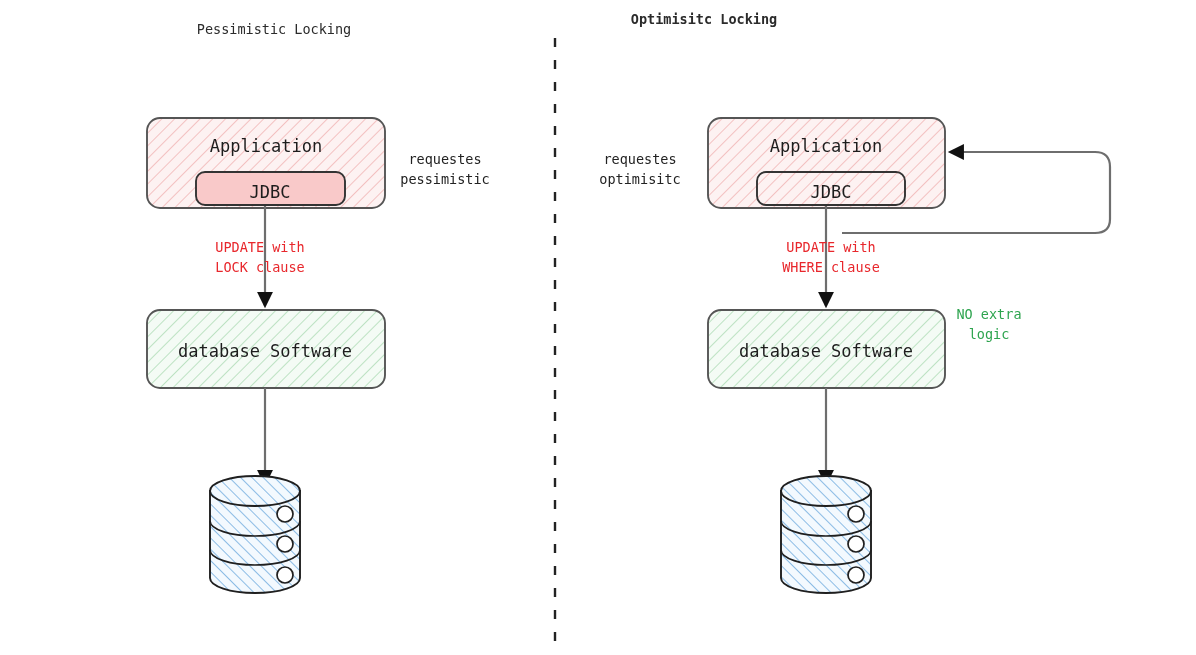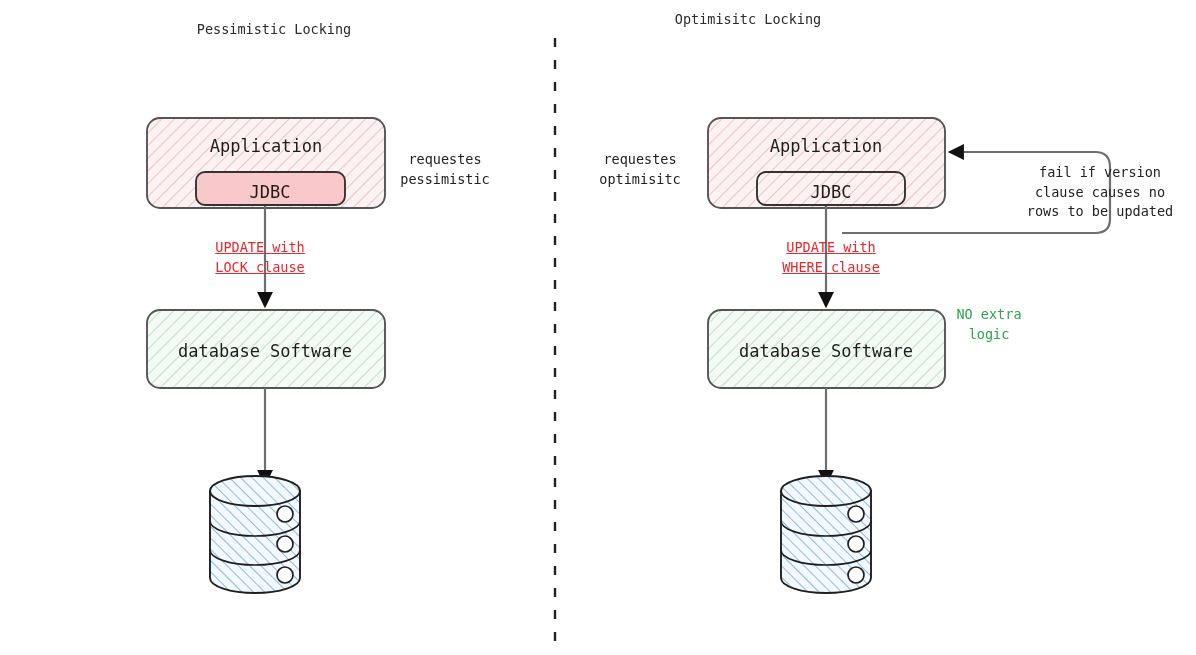--- a/index.html
+++ b/index.html
@@ -45,21 +45,20 @@
   }
   .side-note {
     font-size: 13.5px;
     color: #222222;
     text-align: center;
   }
   .red-note {
     font-size: 13.5px;
     color: #e8272c;
     text-align: center;
-    text-decoration: underline;
   }
   .green-note {
     font-size: 13.5px;
     color: #2ea44f;
     text-align: center;
   }
   .ctr { transform: translateX(-50%); }
 </style>
 </head>
 <body>
@@ -127,38 +126,35 @@
       <ellipse cx="826" cy="491" rx="45" ry="15" fill="url(#hatchBlue)" stroke="#1f1f1f" stroke-width="1.9"></ellipse>
       <path d="M 781 521 A 45 15 0 0 0 871 521" fill="none" stroke="#1f1f1f" stroke-width="1.7"></path>
       <path d="M 781 550 A 45 15 0 0 0 871 550" fill="none" stroke="#1f1f1f" stroke-width="1.7"></path>
       <circle cx="856" cy="514" r="8" fill="#ffffff" stroke="#1f1f1f" stroke-width="1.7"></circle>
       <circle cx="856" cy="544" r="8" fill="#ffffff" stroke="#1f1f1f" stroke-width="1.7"></circle>
       <circle cx="856" cy="575" r="8" fill="#ffffff" stroke="#1f1f1f" stroke-width="1.7"></circle>
     </g>
   </svg>
 
   <div class="txt title-txt ctr" style="left:274px; top:20px;">Pessimistic Locking</div>
-  <div class="txt title-txt ctr" style="left:748px; top:10px;">Optimisitc Locking</div>
+  <div class="txt title-txt ctr" style="left:704px; top:10px;font-weight:bold;">Optimisitc Locking</div>
 
   <div class="txt box-label ctr" style="left:266px; top:134px;">Application</div>
   <div class="txt box-label ctr" style="left:270px; top:180px;">JDBC</div>
   <div class="txt box-label ctr" style="left:265px; top:339px;">database Software</div>
 
   <div class="txt side-note ctr" style="left:445px; top:150px;">requestes
 pessimistic</div>
   <div class="txt red-note ctr" style="left:260px; top:238px;">UPDATE with
 LOCK clause</div>
 
   <div class="txt box-label ctr" style="left:826px; top:134px;">Application</div>
   <div class="txt box-label ctr" style="left:831px; top:180px;">JDBC</div>
   <div class="txt box-label ctr" style="left:826px; top:339px;">database Software</div>
 
   <div class="txt side-note ctr" style="left:640px; top:150px;">requestes
 optimisitc</div>
   <div class="txt red-note ctr" style="left:831px; top:238px;">UPDATE with
 WHERE clause</div>
   <div class="txt green-note ctr" style="left:989px; top:305px;">NO extra
 logic</div>
-  <div class="txt side-note ctr" style="left:1100px; top:163px;">fail if version
-clause causes no
-rows to be updated</div>
 
 </div>
 
 </body></html>

